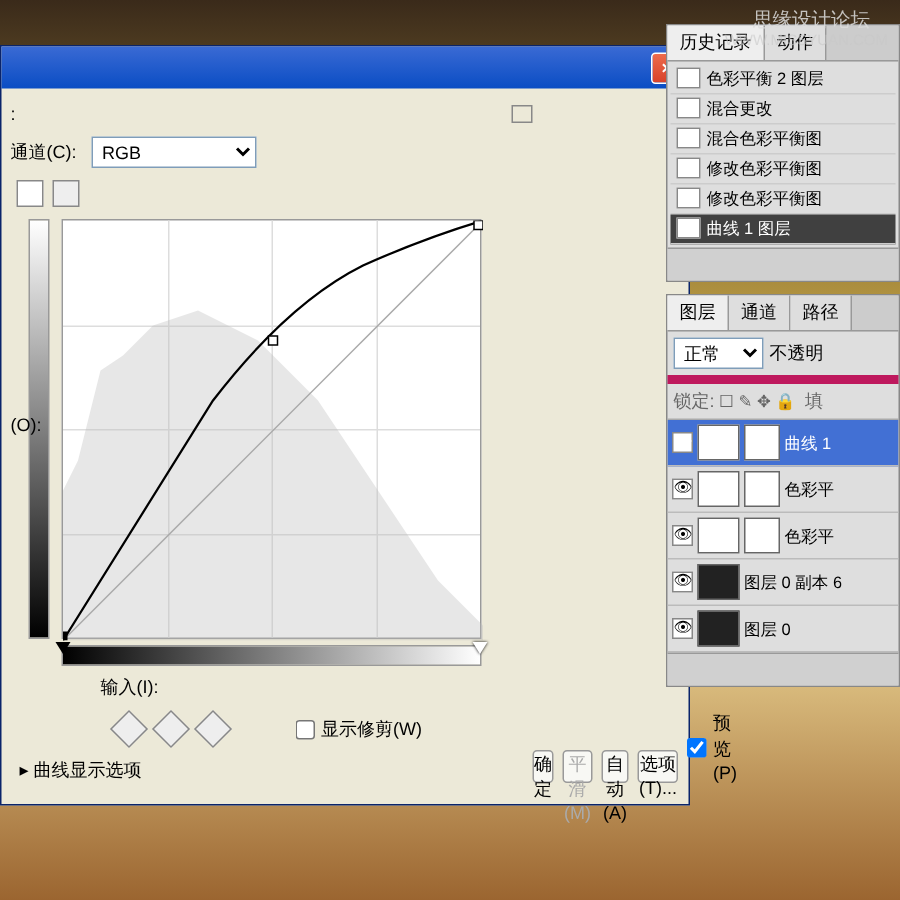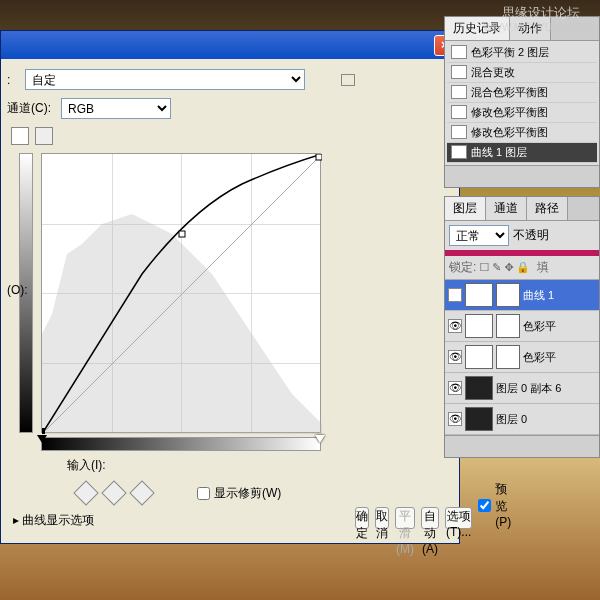--- a/index.html
+++ b/index.html
@@ -59,21 +59,20 @@
 <div class="wm2">WWW.MISSYUAN.COM</div>
 
 <div class="dialog">
  <div class="titlebar">
   <div class="closebtn">×</div>
  </div>
  <div class="dcontent">
   <div class="left">
    <div class="row">
     <span class="lbl">:</span>
-    <select style="width:280px"><option>自定</option></select>
     <span class="smallmenu"></span>
    </div>
    <div class="row">
     <span class="lbl" style="min-width:50px">通道(C):</span>
     <select style="width:110px"><option>RGB</option></select>
    </div>
    <div class="row" style="margin-left:4px;gap:6px">
     <span class="ed" style="transform:none;background:#fff"></span>
     <span class="ed" style="transform:none"></span>
    </div>
@@ -113,21 +112,20 @@
     <span class="ed"></span>
     <label class="chk" style="margin-left:36px">
             <input type="checkbox" style="">
             <span>显示修剪(W)</span>
           </label>
    </div>
    <div class="linkish">曲线显示选项</div>
   </div>
   <div class="right">
    <button class="btn">确定</button>
-   <button class="btn">取消</button>
    <button class="btn dis">平滑(M)</button>
    <button class="btn">自动(A)</button>
    <button class="btn">选项(T)...</button>
    <label class="chk" style="margin-top:6px">
           <input type="checkbox" checked="" style="">
           <span>预览(P)</span>
         </label>
   </div>
  </div>
 </div>

